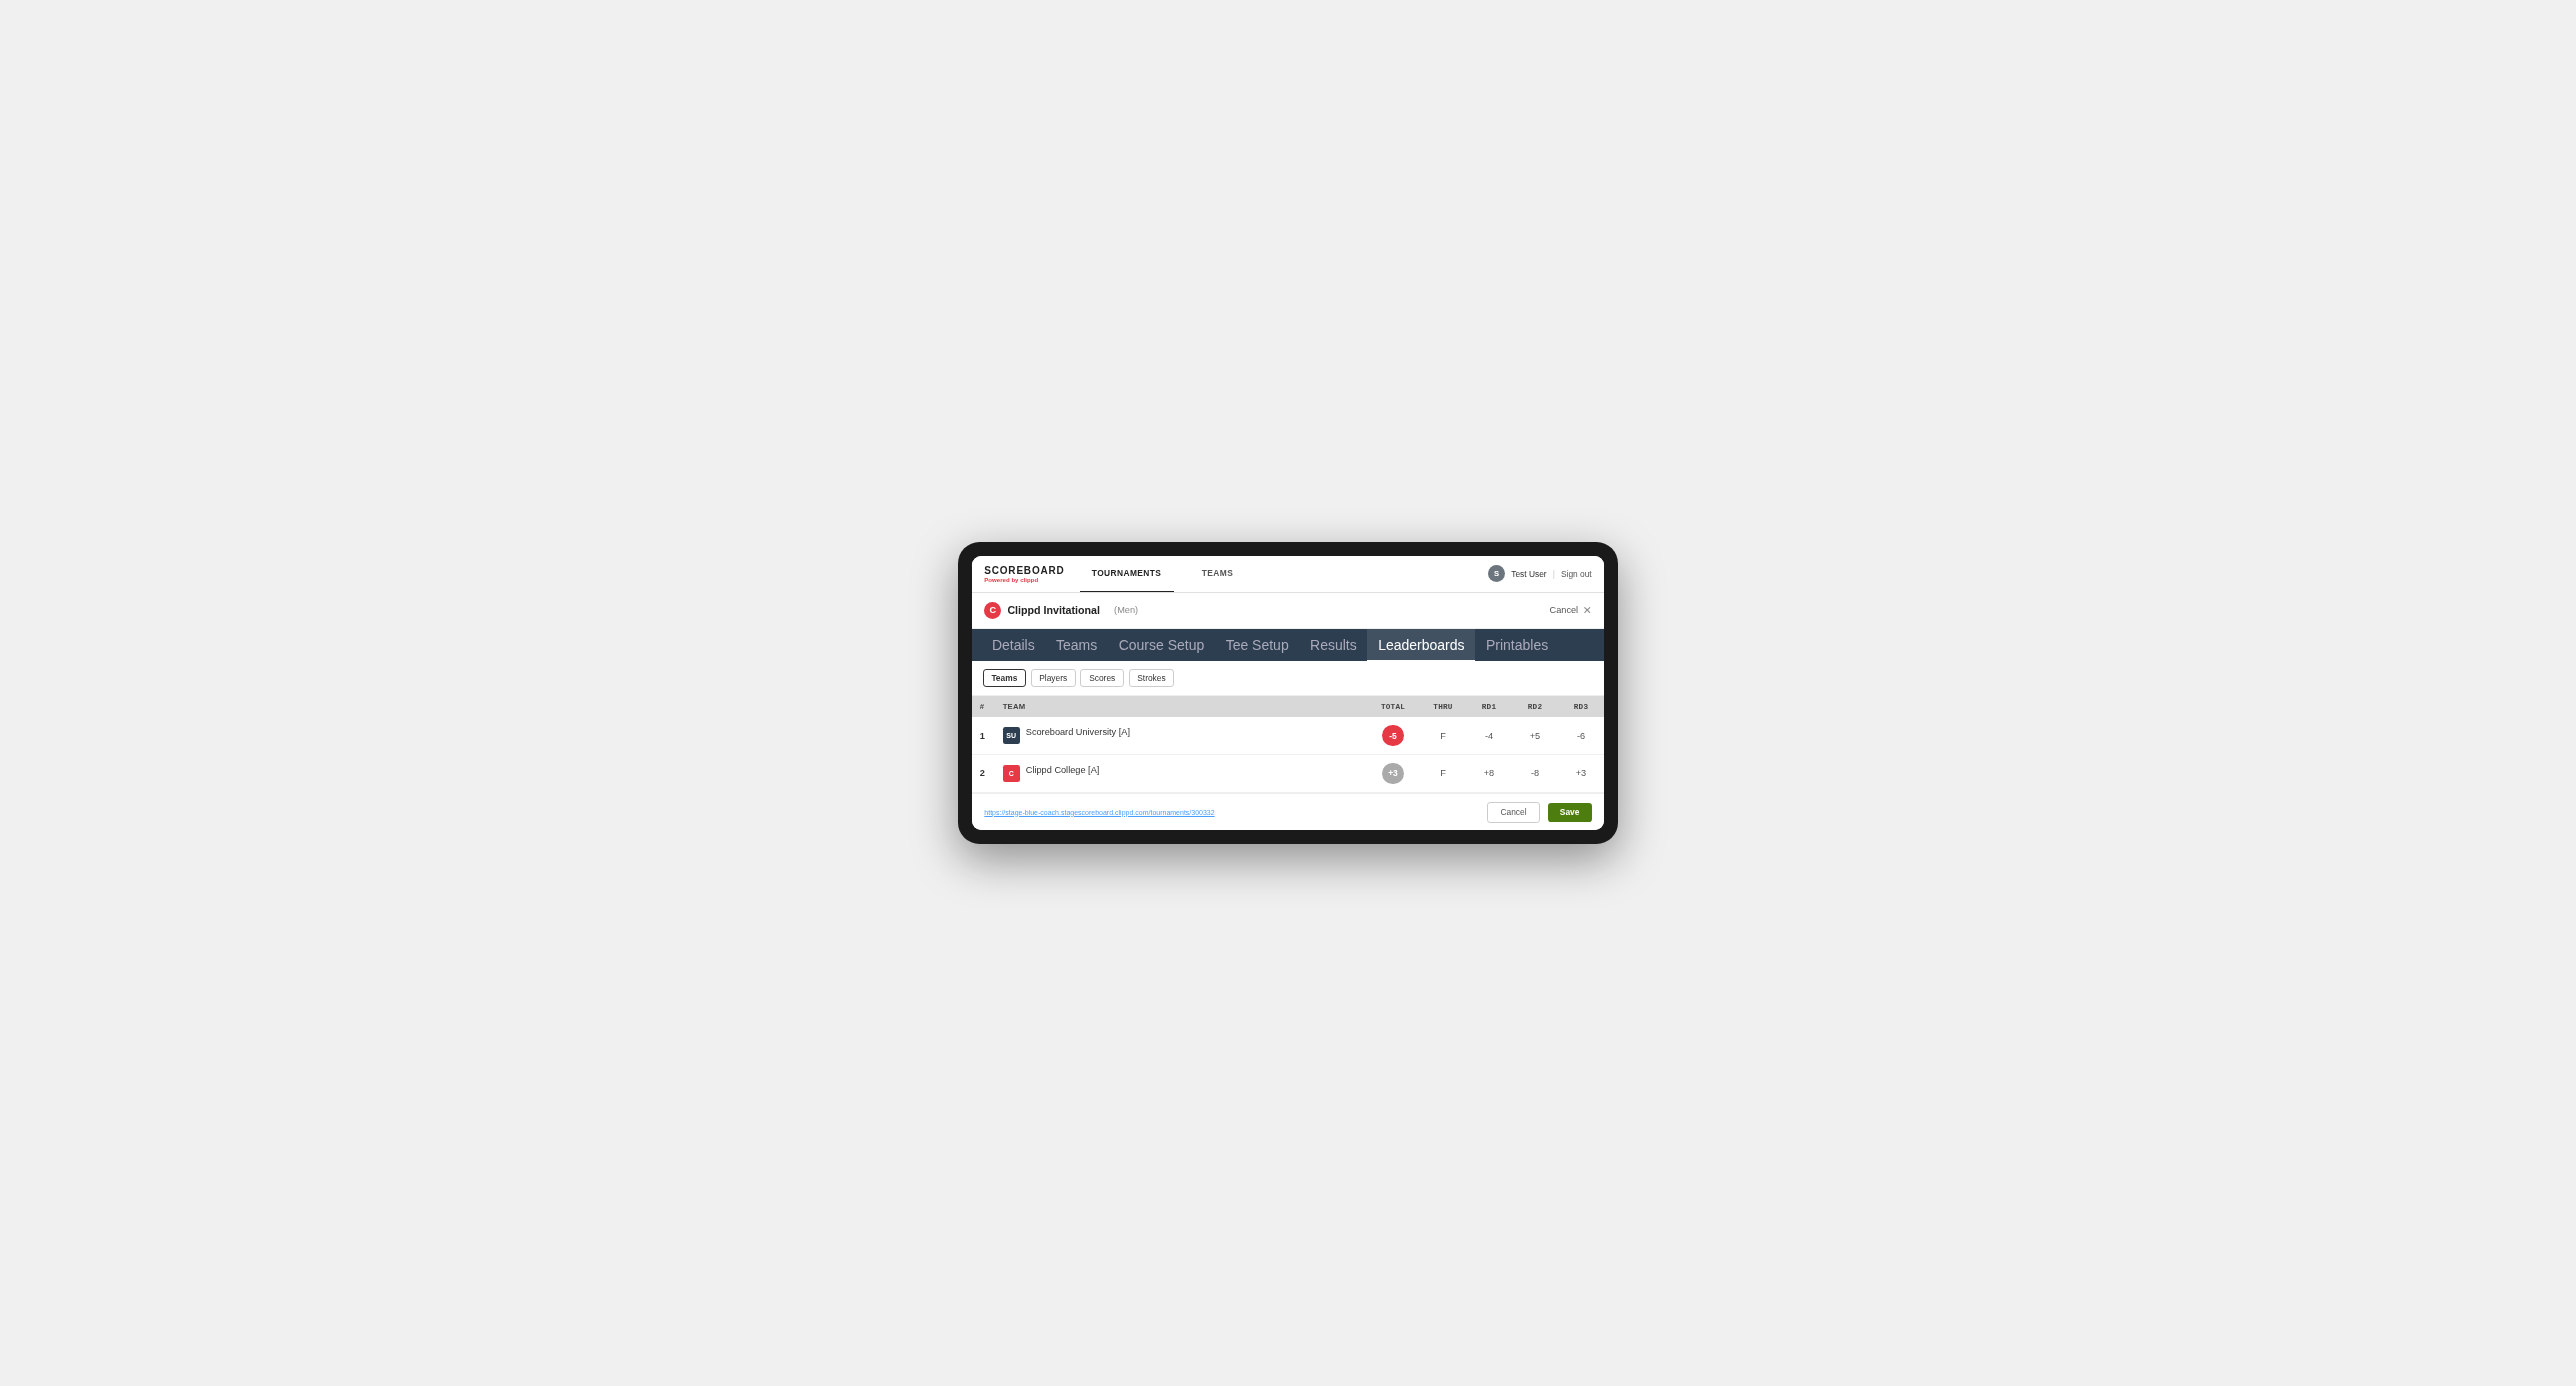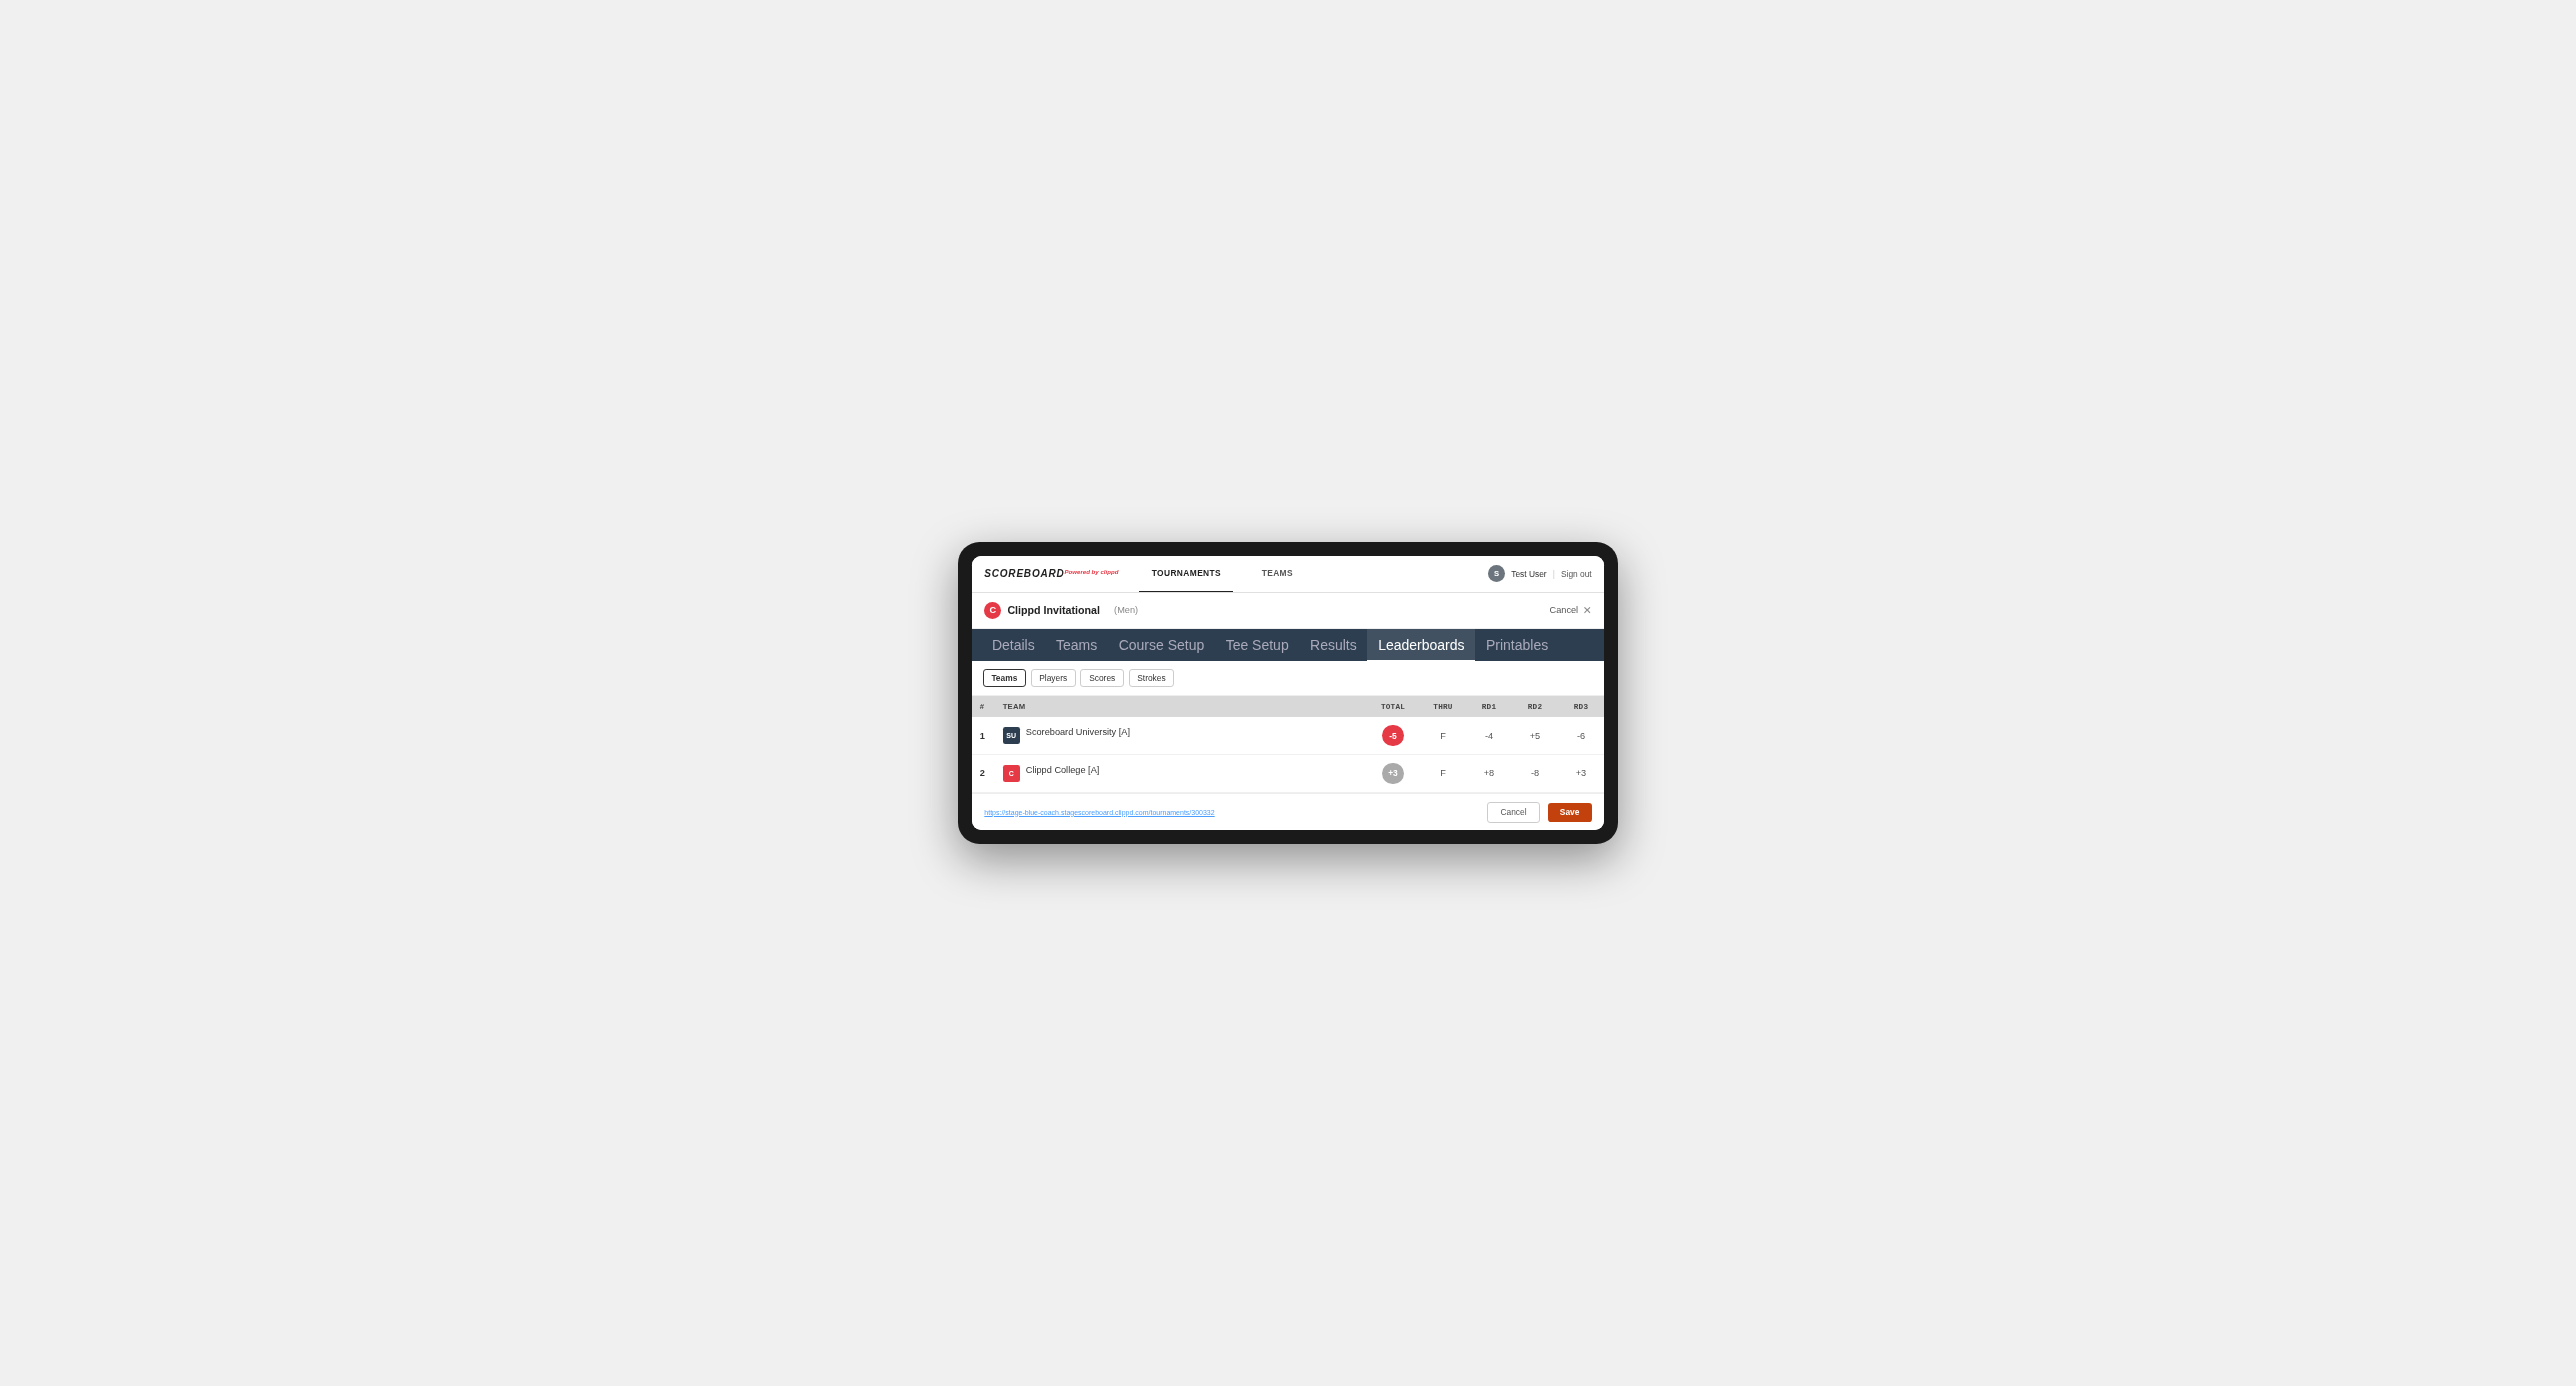--- a/index.html
+++ b/index.html
@@ -54,23 +54,22 @@
       background: #fff;
       border-bottom: 0.8px solid #e0e0e0;
       display: flex;
       align-items: center;
       padding: 0 12.3px;
       height: 37px;
     }
 
     .nav-brand {
       display: flex;
-      flex-direction: row;
-      margin-right: 21px;
-      font-style: italic;
+      flex-direction: column;
+      margin-right: 15px;
     }
     .nav-brand .scoreboard-text {
       font-size: 10px;
       font-weight: 800;
       letter-spacing: 0.8px;
       color: #222;
     }
     .nav-brand .powered-by {
       font-size: 6.1px;
       color: #888;
@@ -309,21 +308,21 @@
       border-radius: 3.1px;
       background: #fff;
       color: #555;
       cursor: pointer;
     }
     .btn-save {
       padding: 4.6px 12.3px;
       font-size: 8.4px;
       border: none;
       border-radius: 3.1px;
-      background: #c2410c;
+      background: #4d7c0f;
       color: #fff;
       font-weight: 600;
       cursor: pointer;
     }
   </style>
 </head>
 <body>
 
 <div class="page-container">
 

